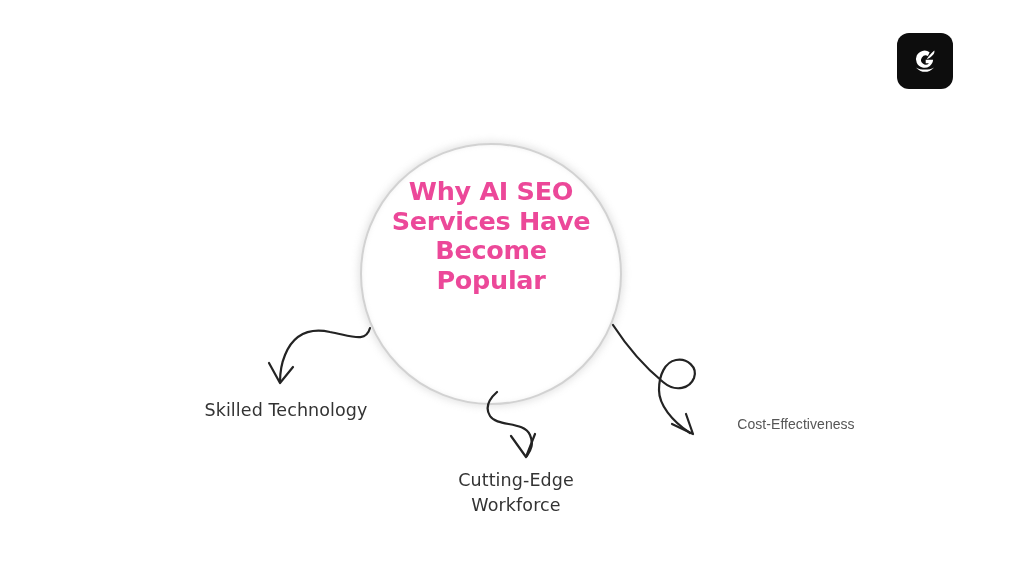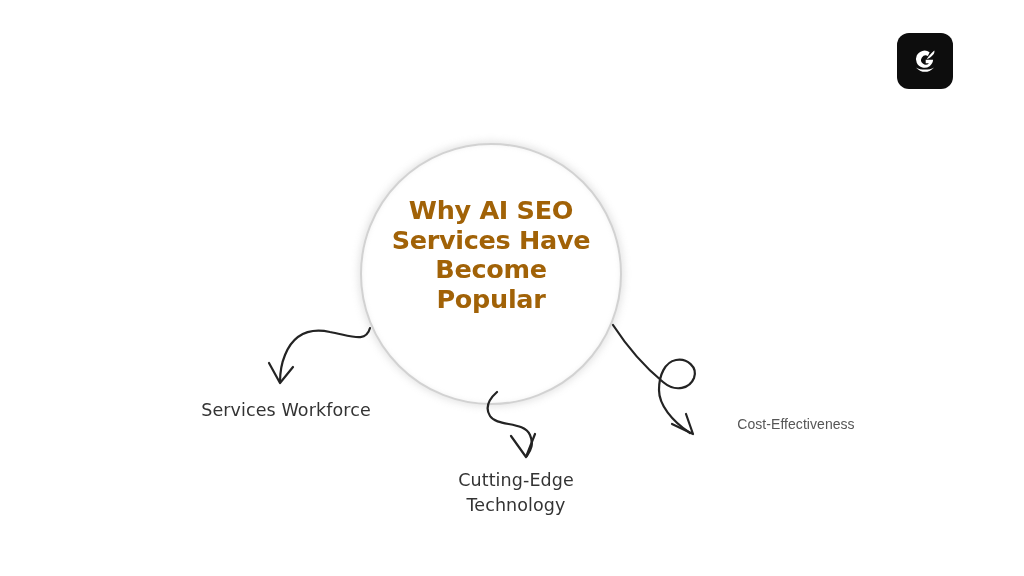--- a/index.html
+++ b/index.html
@@ -55,23 +55,22 @@
     position: absolute;
     left: 360px;
     top: 177px;
     width: 262px;
     text-align: center;
     font-family: "DejaVu Sans", "Liberation Sans", sans-serif;
     font-size: 25.5px;
     font-weight: 700;
     line-height: 29.5px;
     letter-spacing: -0.3px;
-    color: #a16207;
+    color: #ec4899;
     white-space: pre-line;
-    margin-top: 19px;
   }
 
   
   #arrows {
     position: absolute;
     left: 0;
     top: 0;
     width: 1024px;
     height: 576px;
     pointer-events: none;
@@ -180,20 +179,20 @@
       <path class="arrow-stroke" d="M613 325
                C628 348 646 368 663 382
                C676 393 690 388 694 378
                C698 367 687 358 676 360
                C665 362 659 375 659 390
                C659 405 672 421 690 433"></path>
       <path class="arrow-stroke" d="M672 424 L693 434 L686 414"></path>
     </g>
   </svg>
 
-  <div class="leaf-label lbl-left">Services Workforce</div>
+  <div class="leaf-label lbl-left">Skilled Technology</div>
 
   <div class="leaf-label lbl-center">Cutting-Edge
-Technology</div>
+Workforce</div>
 
   <div class="leaf-label lbl-right">Cost-Effectiveness</div>
 
 </div>
 
 </body></html>

